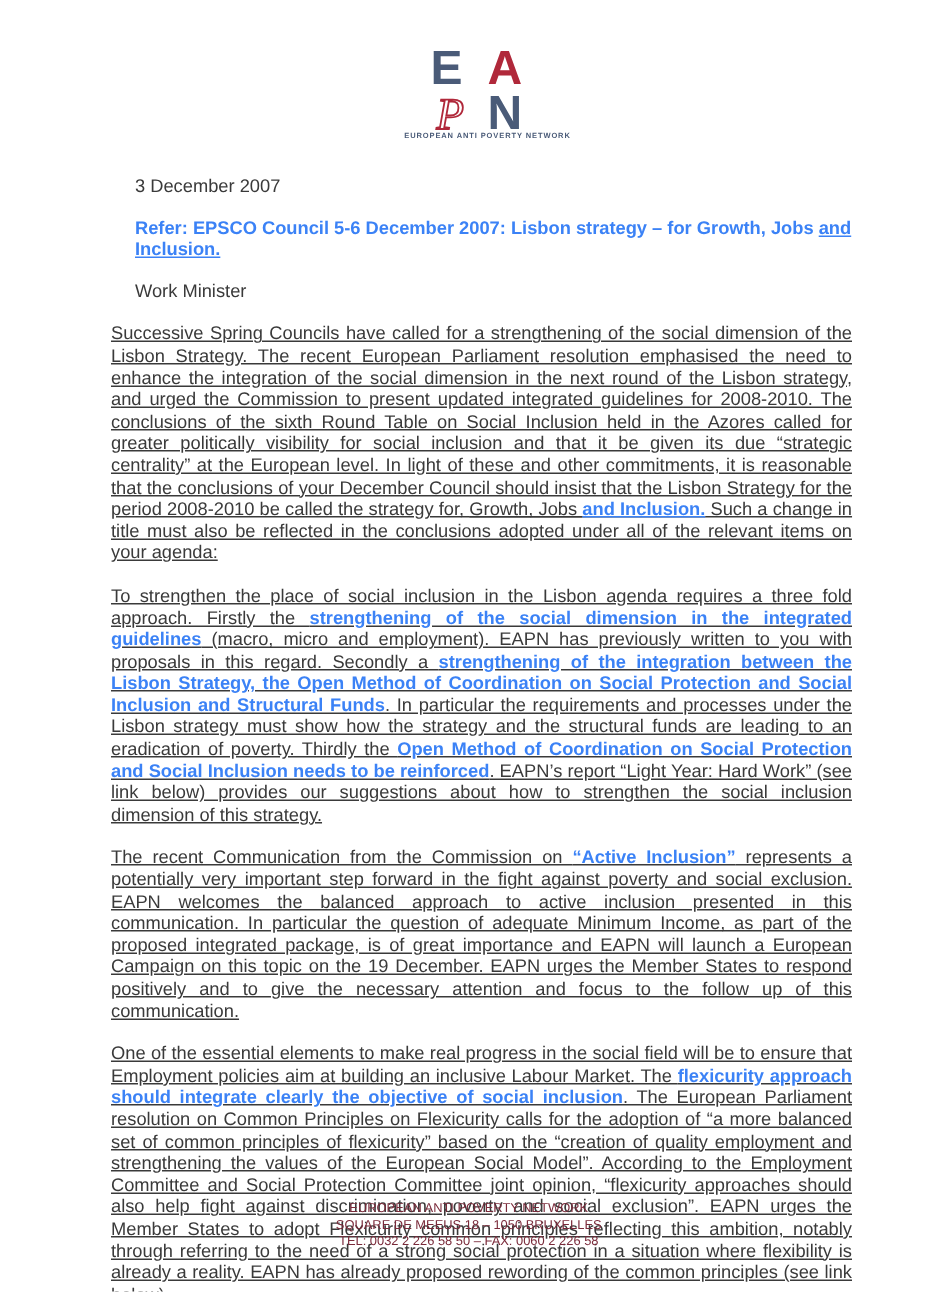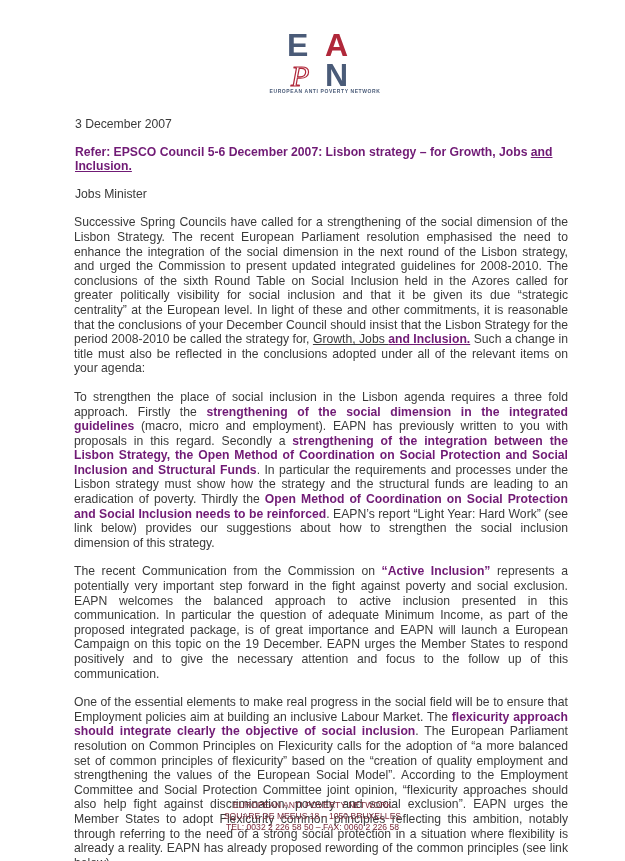--- a/index.html
+++ b/index.html
@@ -3,24 +3,24 @@
 <meta charset="utf-8">
 <style>
   html, body { margin: 0; padding: 0; background: #ffffff; }
   body { width: 625px; height: 861px; position: relative; overflow: hidden;
          font-family: "Liberation Sans", sans-serif; color: #3a3a3a; }
   .logo { position: absolute; left: 255px; top: 28px; width: 140px; height: 70px; }
   .logo-letters { position: absolute; left: 30px; top: 0; width: 80px; height: 60px; }
   .logo-sub { position: absolute; left: 0; top: 60px; width: 140px; text-align: center;
               font-size: 5px; letter-spacing: 0.6px; color: #4a5b78; font-weight: bold; }
   .content { position: absolute; left: 74px; top: 117px; width: 494px; font-size: 12.2px; line-height: 14.6px; }
-  .line-block { margin: 0 0 13px 1px; }
-  .bold { font-weight: bold; color: #701a75; }
+  .line-block { margin: 0 0 13px 16px; }
+  .bold { font-weight: bold; color: #3b82f6; }
   .ul { text-decoration: underline; }
-  p.para { margin: 0 0 14px 0; text-align: justify; }
+  p.para { margin: 0 0 14px 0; text-align: justify; text-decoration: underline; }
   .footer { position: absolute; left: 0; top: 800px; width: 625px; text-align: center;
             font-size: 8.6px; line-height: 11px; color: #7a2a3a; }
 </style>
 </head>
 <body>
 
 <div class="logo">
   <svg class="logo-letters" viewBox="0 0 80 60">
     <text x="2" y="28" font-family="Liberation Sans, sans-serif" font-weight="bold" font-size="32" fill="#4a5b78">E</text>
     <text x="40" y="28" font-family="Liberation Sans, sans-serif" font-weight="bold" font-size="32" fill="#b0283a">A</text>
@@ -28,21 +28,21 @@
     <text x="40" y="58" font-family="Liberation Sans, sans-serif" font-weight="bold" font-size="32" fill="#4a5b78">N</text>
   </svg>
   <div class="logo-sub">EUROPEAN ANTI POVERTY NETWORK</div>
 </div>
 
 <div class="content">
   <div class="line-block">3 December 2007</div>
   <div class="line-block bold">
     <span>Refer: EPSCO Council 5-6 December 2007:  Lisbon strategy – for Growth, Jobs </span><span class="ul">and Inclusion.</span>
   </div>
-  <div class="line-block" style="margin-bottom:14px">Jobs Minister</div>
+  <div class="line-block" style="margin-bottom:14px">Work Minister</div>
   <div id="paras">
       <p class="para"><span>Successive Spring Councils have called for a strengthening of the social dimension of the Lisbon Strategy.  The recent European Parliament resolution emphasised the need to enhance the integration of the social dimension in the next round of the Lisbon strategy, and urged the Commission to present updated integrated guidelines for 2008-2010.  The conclusions of the sixth Round Table on Social Inclusion held in the Azores called for greater politically visibility for social inclusion and that it be given its due “strategic centrality” at the European level. In light of these and other commitments, it is reasonable that the conclusions of your December Council should insist that the Lisbon Strategy for the period 2008-2010 be called the strategy for, </span><span class="ul">Growth, Jobs </span><span class="bold ul">and Inclusion.</span><span>   Such a change in title must also be reflected in the conclusions adopted under all of the relevant items on your agenda:</span></p>
       <p class="para"><span>To strengthen the place of social inclusion in the Lisbon agenda requires a three fold approach. Firstly the </span><span class="bold">strengthening of the social dimension in the integrated guidelines</span><span> (macro, micro and employment). EAPN has previously written to you with proposals in this regard.  Secondly a </span><span class="bold">strengthening of the integration between the Lisbon Strategy, the Open Method of Coordination on Social Protection and Social Inclusion and Structural Funds</span><span>.  In particular the requirements and processes under the Lisbon strategy must show how the strategy and the structural funds are leading to an eradication of poverty. Thirdly the </span><span class="bold">Open Method of Coordination on Social Protection and Social Inclusion needs to be reinforced</span><span>.  EAPN’s report “Light Year: Hard Work” (see link below) provides our suggestions about how to strengthen the social inclusion dimension of this strategy.</span></p>
       <p class="para"><span>The recent Communication from the Commission on </span><span class="bold">“Active Inclusion”</span><span> represents a potentially very important step forward in the fight against poverty and social exclusion.  EAPN welcomes the balanced approach to active inclusion presented in this communication.  In particular the question of adequate Minimum Income, as part of the proposed integrated package, is of great importance and EAPN will launch a European Campaign on this topic on the 19 December.  EAPN urges the Member States to respond positively and to give the necessary attention and focus to the follow up of this communication.</span></p>
       <p class="para"><span>One of the essential elements to make real progress in the social field will be to ensure that Employment policies aim at building an inclusive Labour Market. The </span><span class="bold">flexicurity approach should integrate clearly the objective of social inclusion</span><span>.  The European Parliament resolution on Common Principles on Flexicurity calls for the adoption of “a more balanced set of common principles of flexicurity” based on the “creation of quality employment and strengthening the values of the European Social Model”.  According to the Employment Committee and Social Protection Committee joint opinion, “flexicurity approaches should also help fight against discrimination, poverty and social exclusion”. EAPN urges the Member States to adopt Flexicurity common principles reflecting this ambition, notably through referring to the need of a strong social protection in a situation where flexibility is already a reality.  EAPN has already proposed rewording of the common principles (see link below).</span></p>
     </div>
 </div>
 
 <div class="footer">
   <div>EUROPEAN ANTI POVERTY NETWORK</div>

